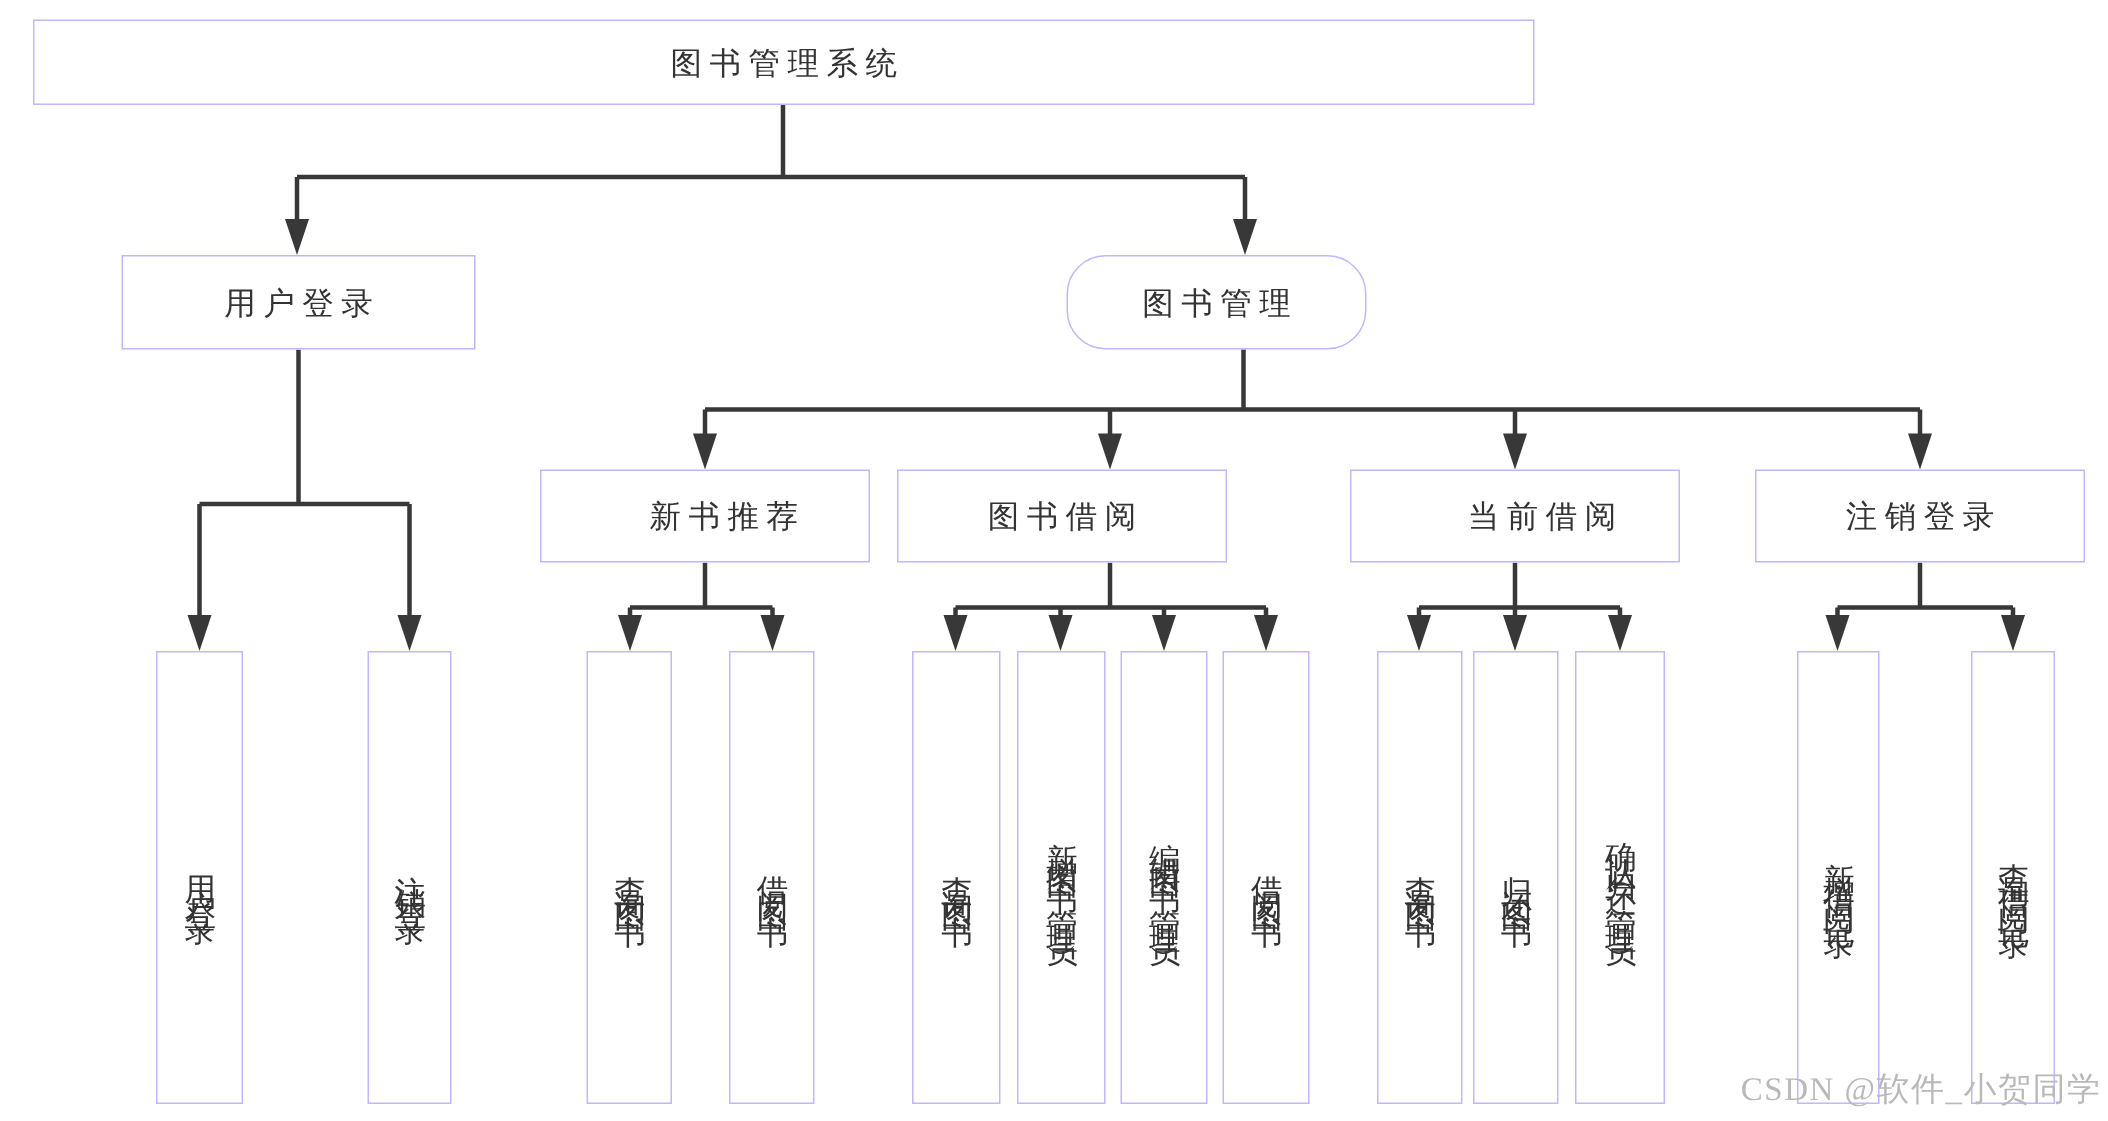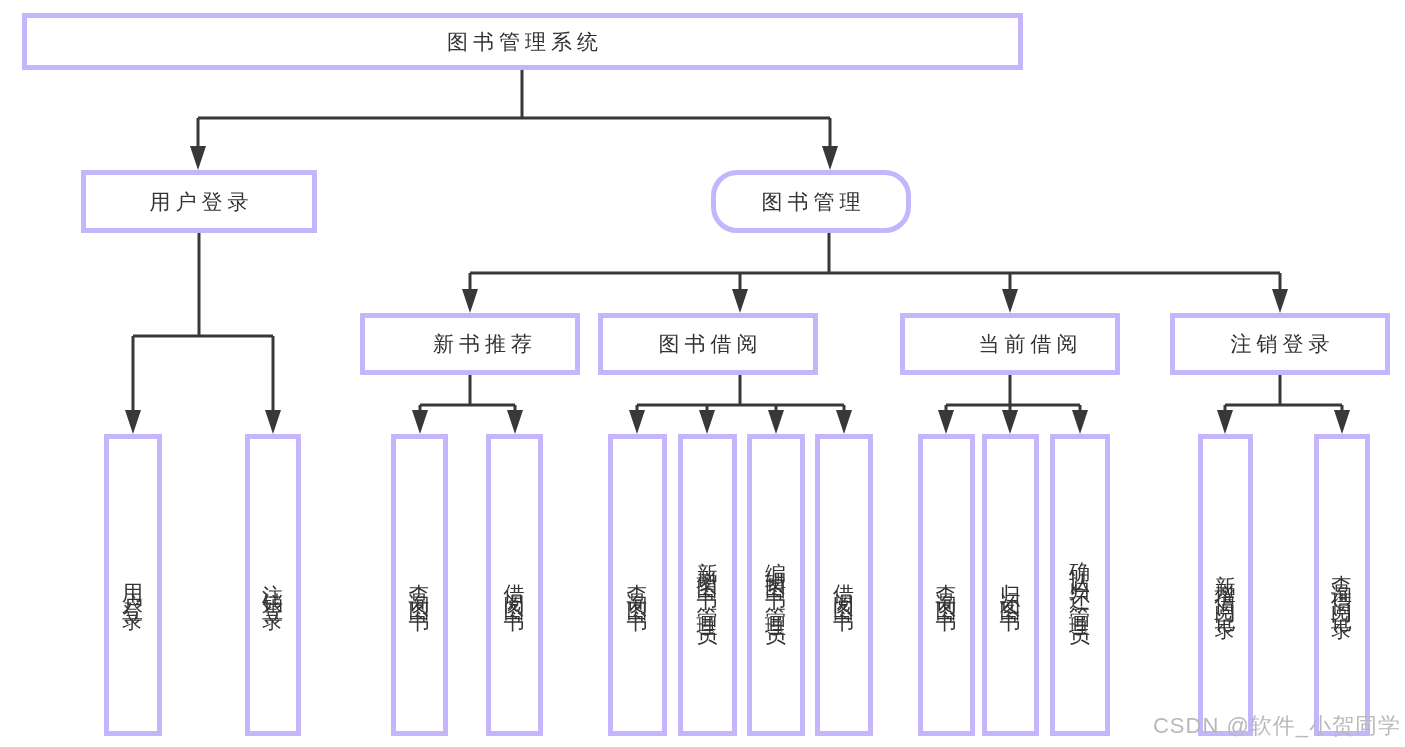--- a/index.html
+++ b/index.html
@@ -2,21 +2,21 @@
 <html><head>
 <meta charset="utf-8">
 <style>
   html,body{margin:0;padding:0;background:#ffffff;}
   .canvas{
     position:relative;width:1405px;height:747px;background:#ffffff;
     font-family:"Liberation Sans",sans-serif;color:#333333;overflow:hidden;
   }
   svg.connectors{position:absolute;left:0;top:0;width:1405px;height:747px;z-index:1;}
   .node{
-    position:absolute;box-sizing:border-box;border:5px solid #c4b5fd;background:#ffffff;
+    position:absolute;box-sizing:border-box;border:1px solid #c4b5fd;background:#ffffff;
     display:flex;align-items:center;justify-content:center;z-index:2;
   }
   .hlabel{font-size:21px;letter-spacing:5px;color:#333333;white-space:nowrap;text-indent:5px;}
   .leaf{top:434px;height:302px;}
   .vlabel{
     writing-mode:vertical-rl;font-size:21px;letter-spacing:9px;line-height:1;
     color:#333333;
   }
   
   .n-root{left:22px;top:13px;width:1001px;height:57px;}
@@ -34,21 +34,21 @@
   .n-l21{left:678px;width:59px;}
   .n-l22{left:747px;width:58px;}
   .n-l23{left:815px;width:58px;}
   .n-l30{left:918px;width:57px;}
   .n-l31{left:982px;width:57px;}
   .n-l32{left:1050px;width:60px;}
   .n-l40{left:1198px;width:55px;}
   .n-l41{left:1314px;width:56px;}
   .watermark{
     position:absolute;right:4px;bottom:6px;z-index:5;
-    font-size:22px;letter-spacing:1px;color:#b9b9b9;white-space:nowrap;
+    font-size:22px;letter-spacing:1px;color:#b9b9b9;white-space:nowrap;font-family:Liberation Serif, serif;
   }
 </style>
 </head>
 <body>
 
 <div class="canvas">
 
   <svg class="connectors" viewBox="0 0 1405 747" xmlns="http://www.w3.org/2000/svg">
     <g stroke="#383838" stroke-width="3" fill="none">
 

